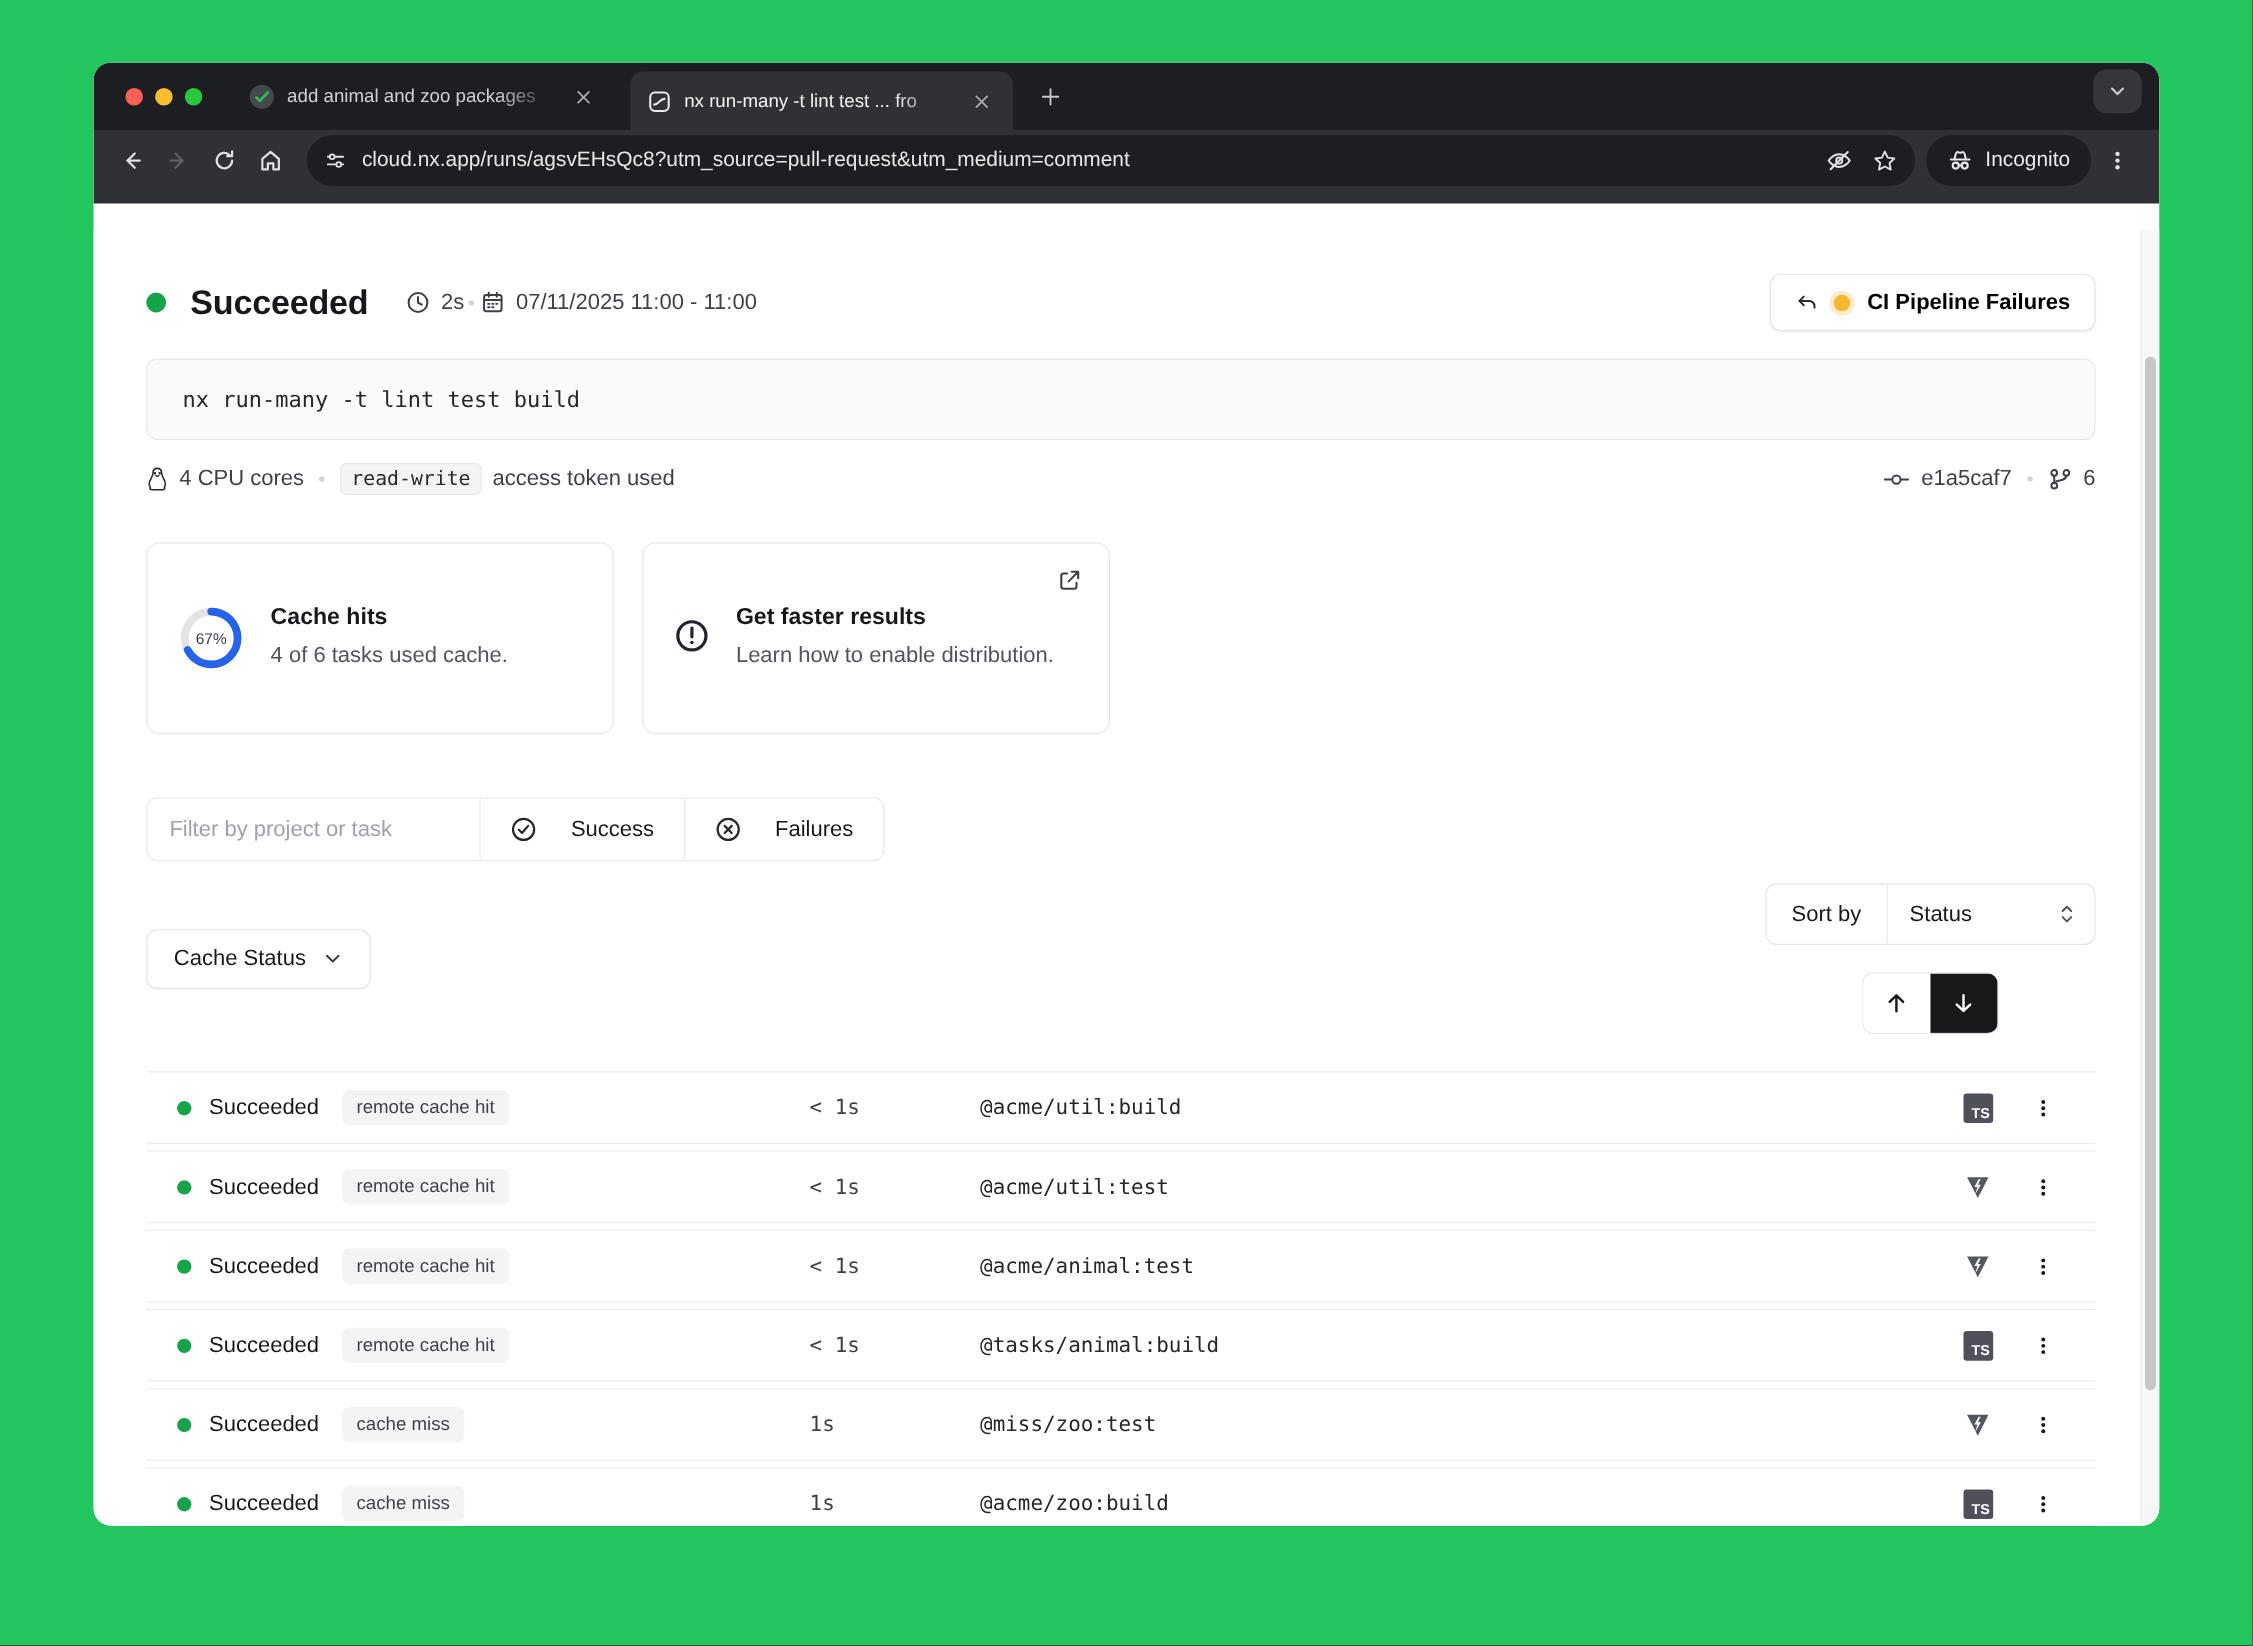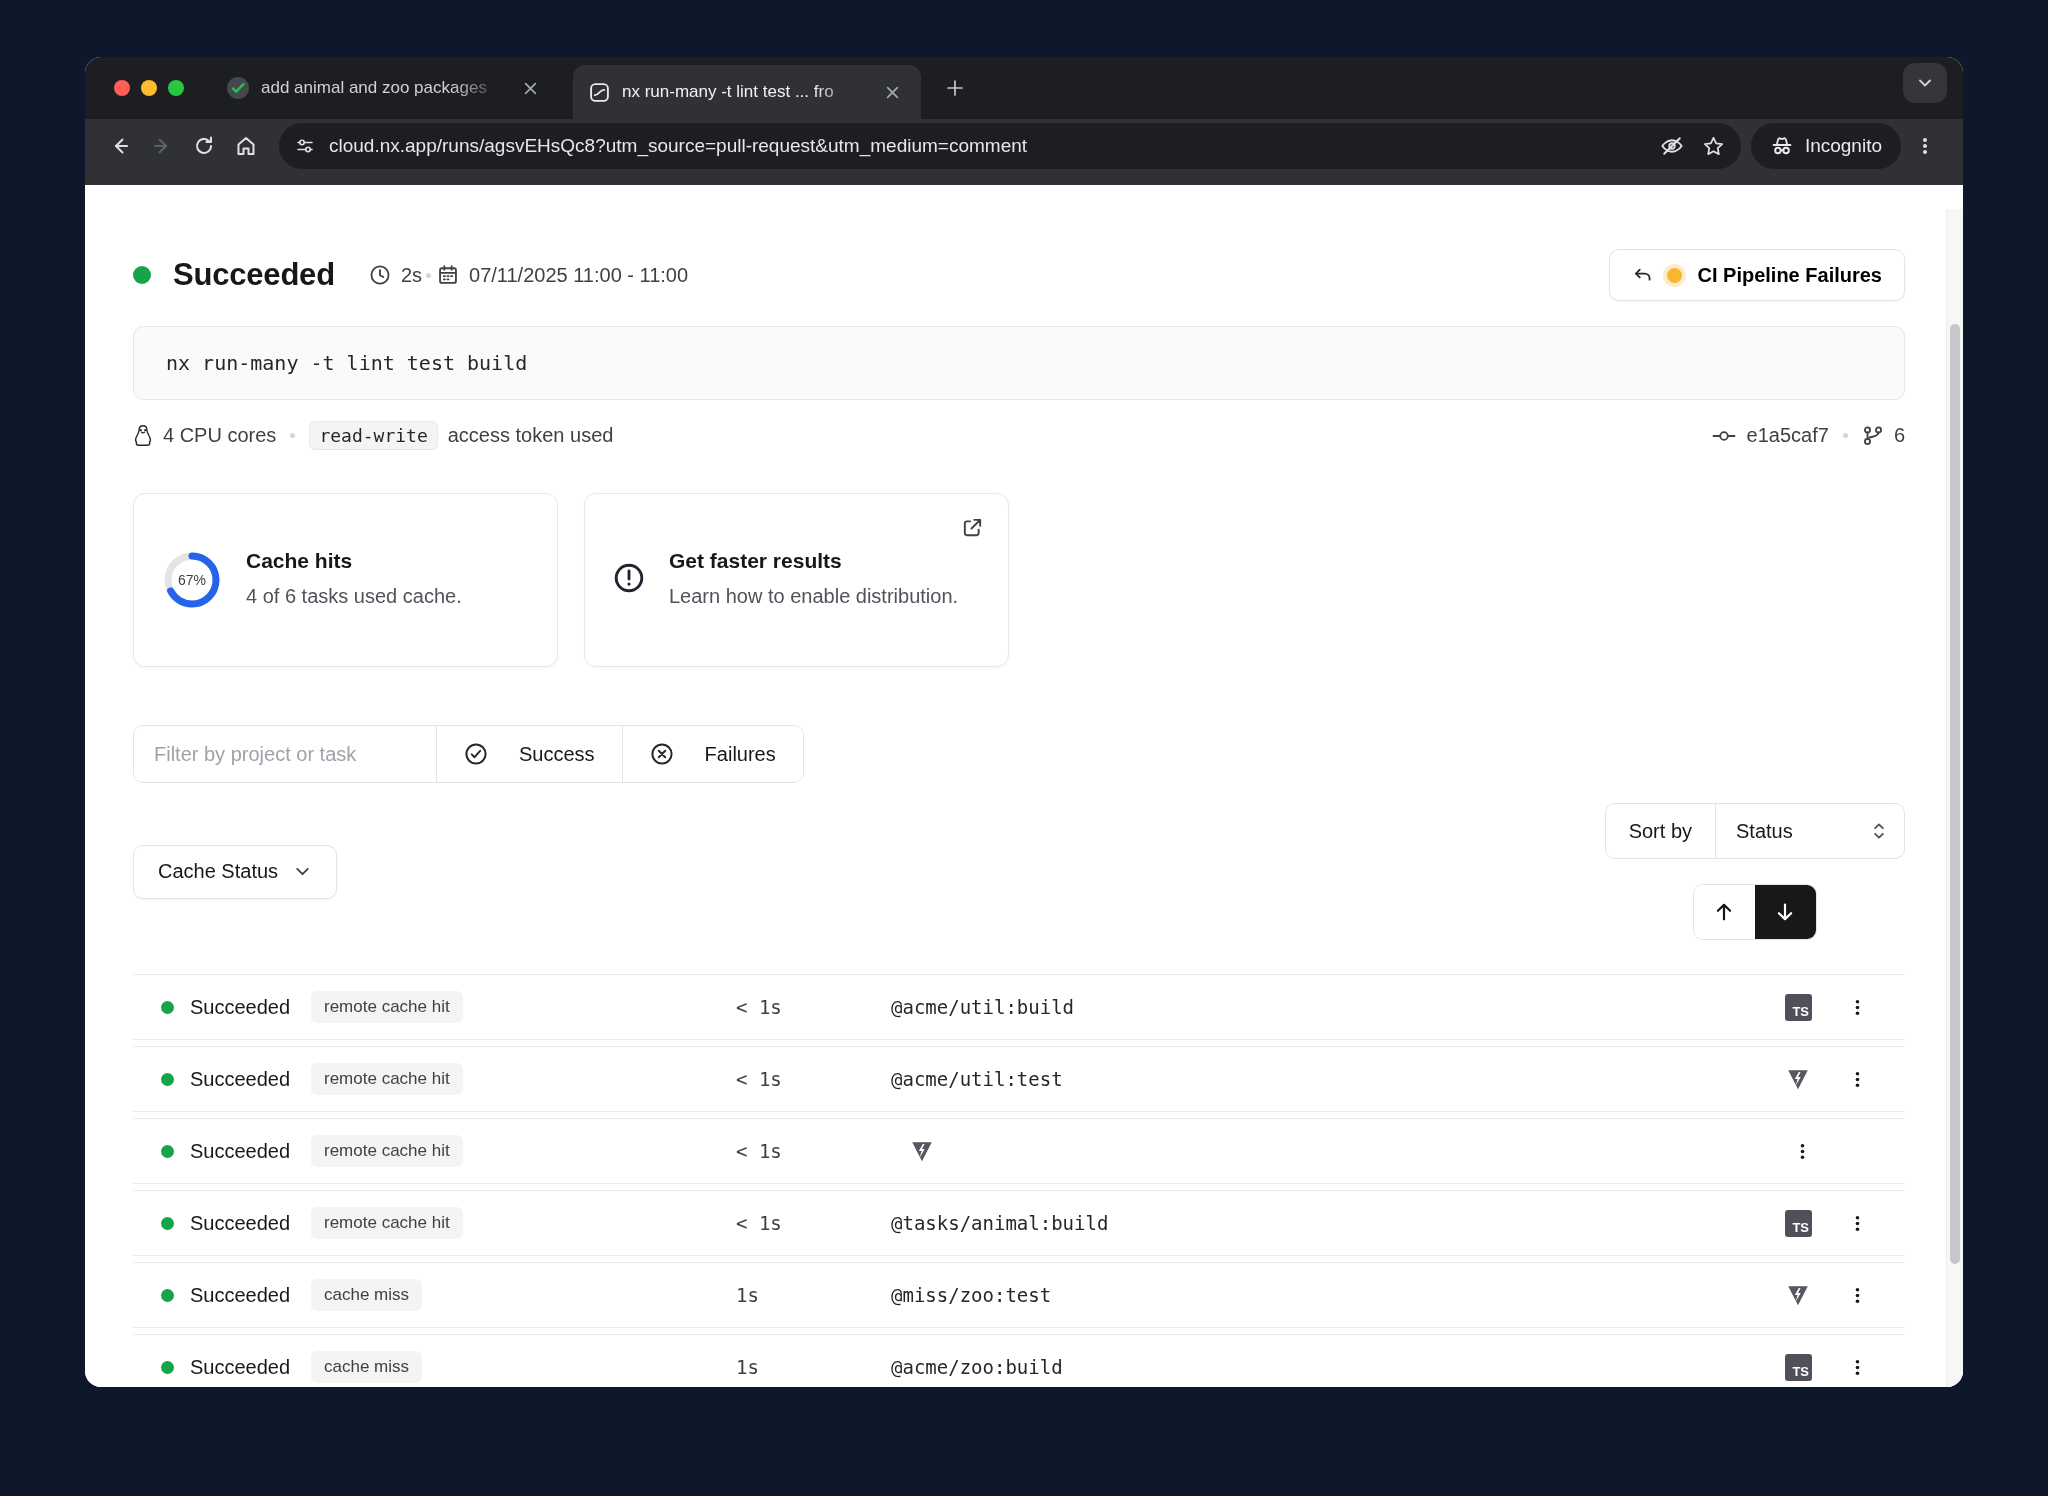--- a/index.html
+++ b/index.html
@@ -1,18 +1,18 @@
 <!DOCTYPE html>
 <html><head>
 <meta charset="utf-8">
 <style>
   * { margin:0; padding:0; box-sizing:border-box; }
   html,body { width:2048px; height:1496px; background:#000; font-family:"Liberation Sans", sans-serif; overflow:hidden; }
 
-  .stage { position:relative; width:2048px; height:1496px; background:#0f172a; }
+  .stage { position:relative; width:2048px; height:1496px; background:#22c55e; }
   .window { position:absolute; left:85px; top:57px; width:1878px; height:1330px; border-radius:16px; overflow:hidden; background:#fff; }
 
   
   .tabstrip { position:relative; height:62px; background:#1d1e21; display:flex; align-items:center; padding-left:29px; }
   .lights { display:flex; gap:11px; align-items:center; }
   .light { width:16px; height:16px; border-radius:50%; }
   .light.red{ background:#ff5f57; } .light.yellow{ background:#febc2e; } .light.green{ background:#28c840; }
 
   .tab { display:flex; align-items:center; gap:12px; color:#cfd1d4; font-size:17px; }
   .tab.inactive { margin-left:43px; width:322px; padding-right:6px; }
@@ -429,20 +429,21 @@
             </div>
           </div>
 
           <div class="trow">
             <div class="c-status">
               <span class="row-dot"></span>
               <span class="stxt">Succeeded</span>
             </div>
             <div><span class="badge">remote cache hit</span></div>
             <div class="c-dur">&lt; 1s</div>
+            <div class="c-task">@acme/animal:test</div>
             <div class="c-tool">
                 <svg width="26" height="26" viewBox="0 0 20 20">
                   <path d="M2.5 3.2h15L10 17.8Z" fill="#565660"></path>
                   <path d="M10.6 4.6L7.6 10h2.1l-1.5 5.2 3.9-6.7h-2.1l2-3.9Z" fill="#ffffff"></path>
                 </svg>
               </div>
             <div class="c-kebab">
               <svg width="19" height="19" viewBox="0 0 18 18" fill="currentColor">
                   <circle cx="9" cy="3.6" r="1.7"></circle>
                   <circle cx="9" cy="9" r="1.7"></circle>

